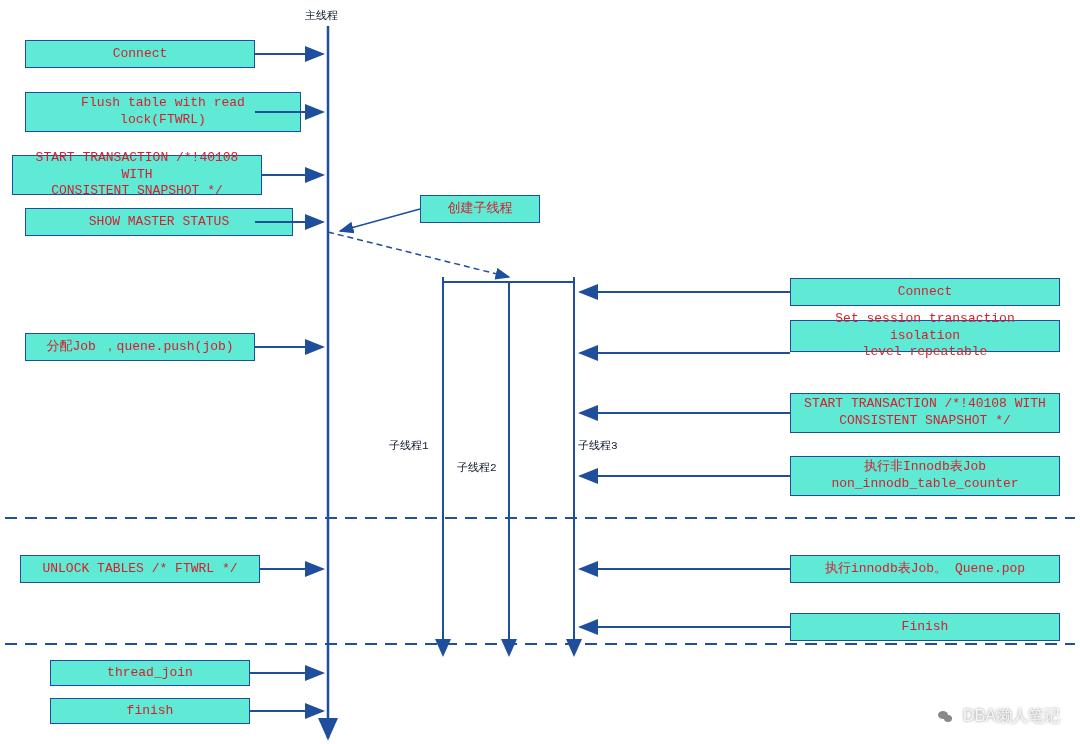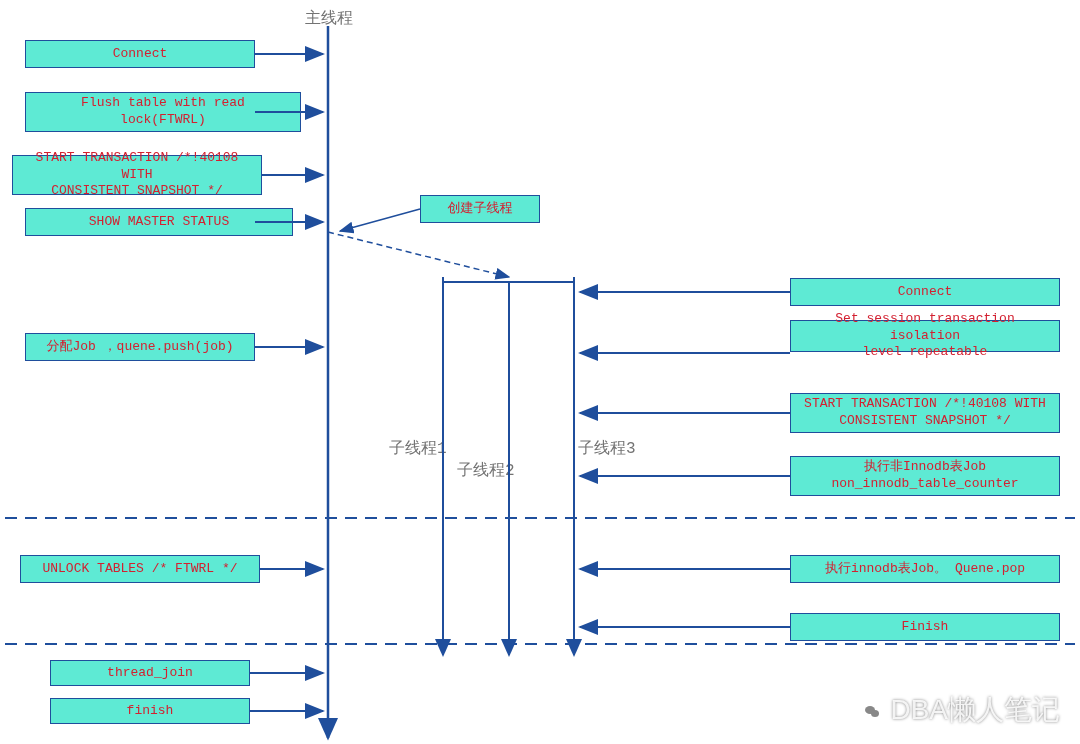--- a/index.html
+++ b/index.html
@@ -1,20 +1,20 @@
 <!DOCTYPE html>
 <html><head>
 <meta charset="utf-8">
 <style>
 *{margin:0;padding:0;box-sizing:border-box}
 body{width:1080px;height:744px;position:relative;background:#fff;font-family:'Courier New',monospace;overflow:hidden}
 .box{position:absolute;border:1.5px solid #1f4e9c;background:#5eead4;color:#d32030;font-size:13px;display:flex;align-items:center;justify-content:center;text-align:center;padding:4px 8px;line-height:1.3}
-.label{position:absolute;color:#737373;font-size:16px}
+.label{position:absolute;color:#0f172a;font-size:11px}
 svg{position:absolute;top:0;left:0;width:1080px;height:744px;pointer-events:none}
-.watermark{position:absolute;right:20px;bottom:15px;color:rgba(255,255,255,0.85);font-size:28px;font-weight:500;font-family:sans-serif;text-shadow:0 0 3px rgba(0,0,0,0.5)}
+.watermark{position:absolute;right:20px;bottom:15px;color:rgba(255,255,255,0.85);font-size:16px;font-weight:500;font-family:sans-serif;text-shadow:0 0 3px rgba(0,0,0,0.5)}
 .wechat-icon{display:inline-block;width:24px;height:24px;background:rgba(255,255,255,0.85);border-radius:50%;vertical-align:middle;margin-right:6px;position:relative}
 .wechat-icon::before{content:'';position:absolute;width:10px;height:8px;background:#888;border-radius:50%;top:6px;left:5px}
 .wechat-icon::after{content:'';position:absolute;width:8px;height:7px;background:#888;border-radius:50%;top:10px;left:11px}
 </style>
 </head>
 <body>
 
 <div class="label" style="left:305px;top:8px">主线程</div>
 
 <div class="box" style="left:25px;top:40px;width:230px;height:28px">

